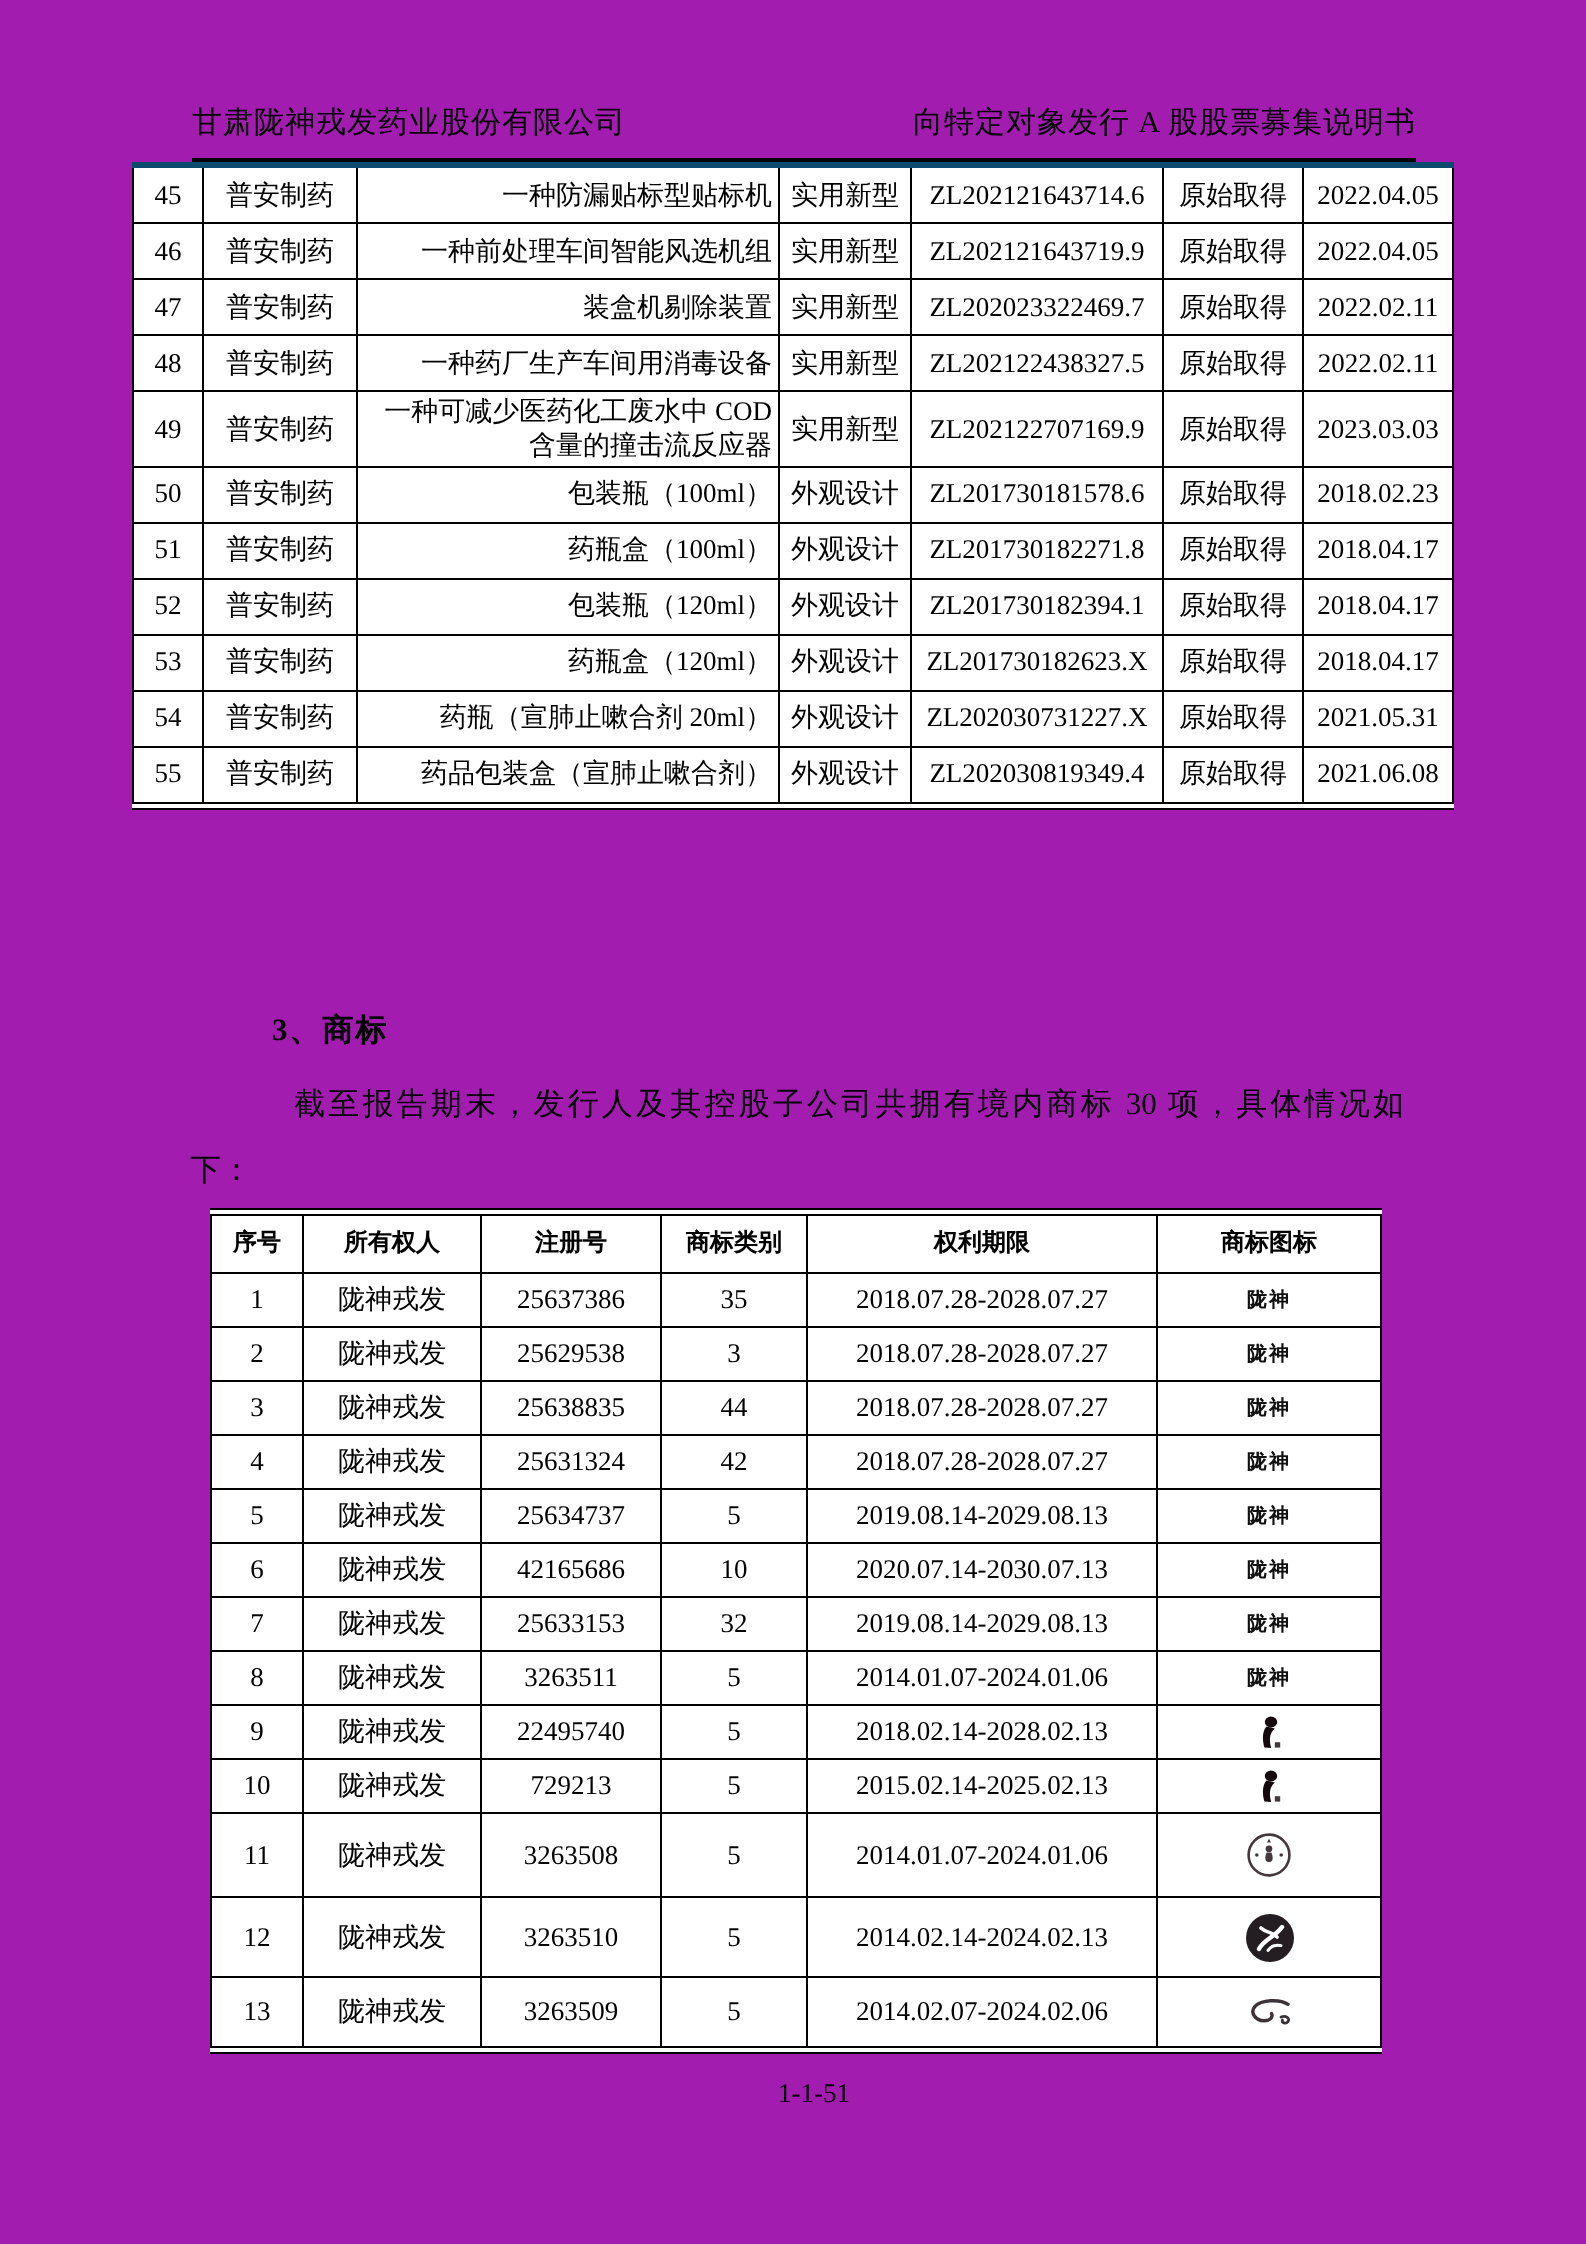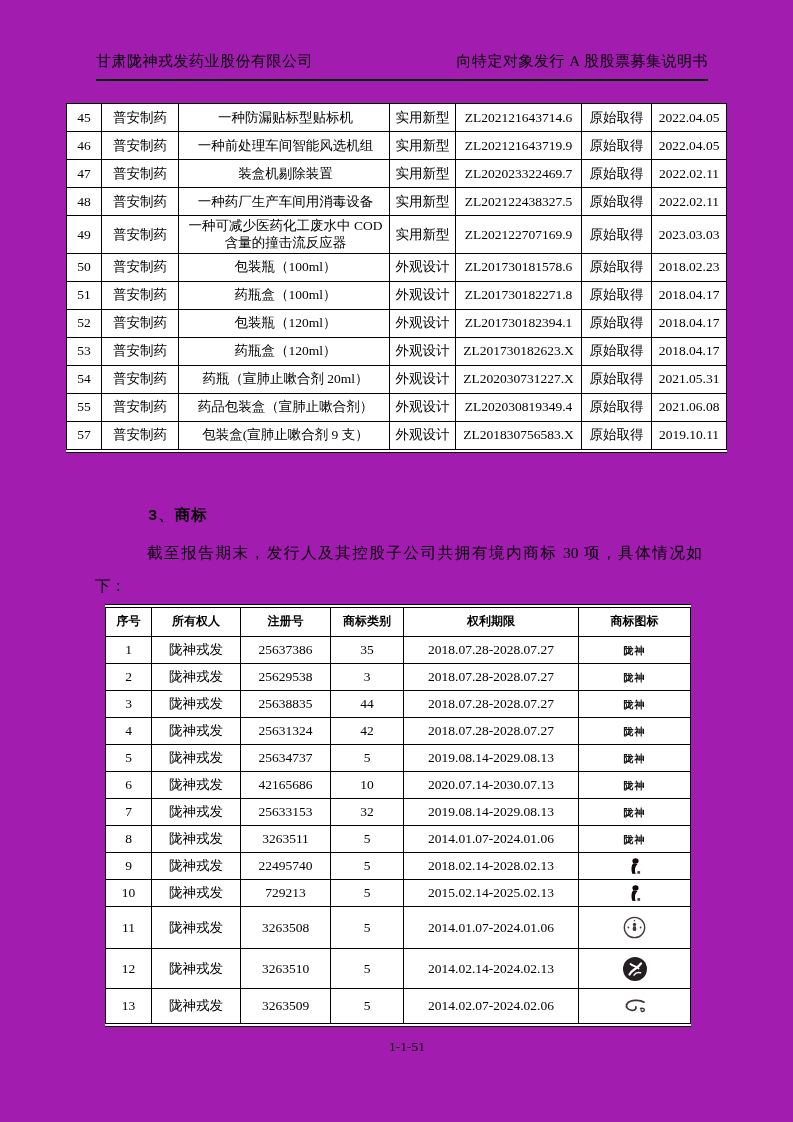--- a/index.html
+++ b/index.html
@@ -16,30 +16,30 @@
     display:flex; justify-content:space-between; align-items:flex-end;
     font-size:15px; padding-bottom:8px; border-bottom:2px solid #000;
     letter-spacing:0.5px;
   }
   
   table { border-collapse:collapse; table-layout:fixed; position:absolute; background:#fff; }
   td,th {
     border:1px solid #000; text-align:center; vertical-align:middle;
     padding:1px 3px; font-size:13.5px; line-height:1.28; word-break:break-all;
   }
-  .t1 { top:103px; left:66px; width:660px; border-top:1px solid #0c4a6e; border-bottom:4px double #000; }
+  .t1 { top:81px; left:66px; width:660px; border-top:3px solid #0c4a6e; border-bottom:4px double #000; }
   .t1 td { height:25px; }
-  .t1 td.name { text-align:center; padding-left:6px; }
+  .t1 td.name { text-align:right; padding-left:6px; }
   .t2 { top:604px; left:105px; width:585px; border-top:4px double #000; border-bottom:4px double #000; }
   .t2 th { height:26px; font-weight:bold; font-size:12px; }
   .t2 td { height:24px; }
   
   .sec-title {
-    position:absolute; top:505px; left:148px;
-    font-family:Liberation Mono, monospace;
+    position:absolute; top:505px; left:136px;
+    font-family:Liberation Serif, serif;
     font-weight:bold; font-size:15.5px; letter-spacing:1px;
   }
   .para { position:absolute; top:536px; left:95px; width:607px; font-size:15.5px; line-height:33px; }
   .para .l1 { text-indent:52px; text-align:justify; text-align-last:justify; }
   
   .wordmark {
     font-family:"Liberation Sans","DejaVu Sans",sans-serif;
     font-weight:bold; font-size:10px; letter-spacing:1px; color:#111;
   }
   .tm-icon-wrap { display:inline-flex; align-items:center; justify-content:center; vertical-align:middle; }
@@ -158,29 +158,20 @@
           <td>2021.05.31</td>
         </tr>
         <tr>
           <td>55</td>
           <td>普安制药</td>
           <td class="name">药品包装盒（宣肺止嗽合剂）</td>
           <td>外观设计</td>
           <td>ZL202030819349.4</td>
           <td>原始取得</td>
           <td>2021.06.08</td>
-        </tr>
-        <tr>
-          <td>57</td>
-          <td>普安制药</td>
-          <td class="name">包装盒(宣肺止嗽合剂 9 支）</td>
-          <td>外观设计</td>
-          <td>ZL201830756583.X</td>
-          <td>原始取得</td>
-          <td>2019.10.11</td>
         </tr>
       </tbody>
   </table>
 
   <div class="sec-title">3、商标</div>
 
   <div class="para">
     <div class="l1">截至报告期末，发行人及其控股子公司共拥有境内商标 30 项，具体情况如</div>
     <div class="l2">下：</div>
   </div>

